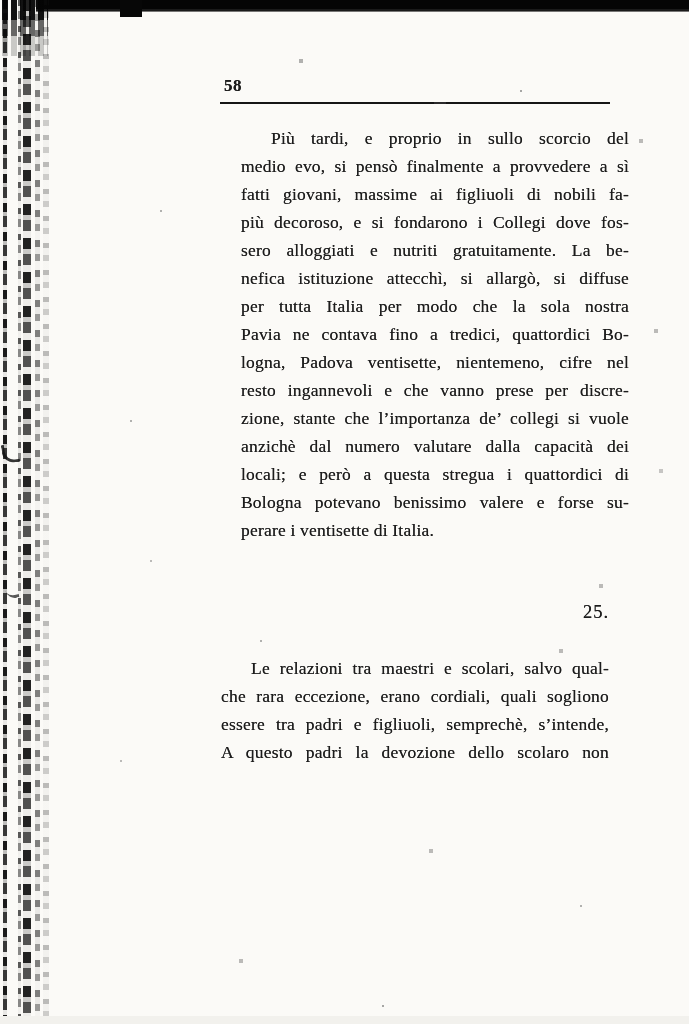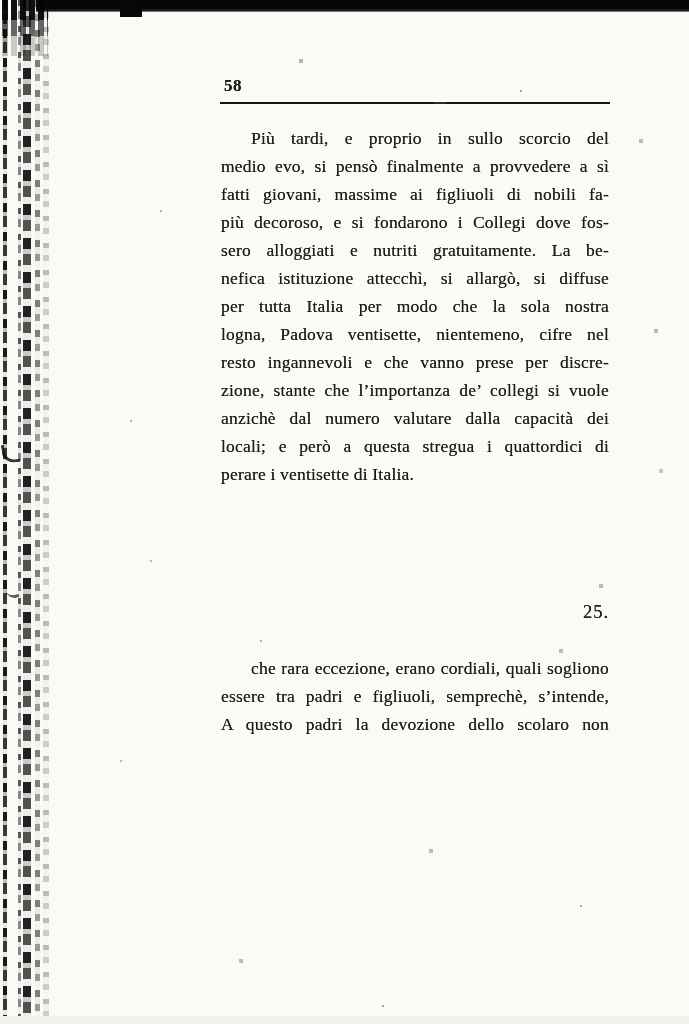--- a/index.html
+++ b/index.html
@@ -103,21 +103,21 @@
     position: absolute; top: 102px; left: 220px; width: 390px; height: 2px;
     background: linear-gradient(90deg, #151515 0 55%, #2a2a2a 55% 58%, #151515 58% 100%);
   }
 
   .para {
     position: absolute; left: 221px; width: 388px;
     font-size: 17.5px; line-height: 28px;
     letter-spacing: .2px;
     text-shadow: 0 0 .4px rgba(25,25,25,.75);
   }
-  .para1 { top: 124px; }
+  .para1 { top: 124px; margin-left: 20px; }
   .para2 { top: 654px; }
   .tline { text-align: justify; text-align-last: justify; white-space: normal; }
   .indent-first .tline:first-child { text-indent: 30px; }
   .ragged-last .tline:last-child { text-align-last: left; }
 
   .section-heading {
     position: absolute; top: 599px; left: 221px; width: 388px;
     text-align: right; font-size: 18.5px; line-height: 26px;
     letter-spacing: 1px;
     text-shadow: 0 0 .5px rgba(25,25,25,.85);
@@ -149,29 +149,32 @@
   <div class="header-rule"></div>
 
   <div class="para para1 indent-first ragged-last">
       <div class="tline">Più tardi, e proprio in sullo scorcio del</div>
       <div class="tline">medio evo, si pensò finalmente a provvedere a sì</div>
       <div class="tline">fatti giovani, massime ai figliuoli di nobili fa-</div>
       <div class="tline">più decoroso, e si fondarono i Collegi dove fos-</div>
       <div class="tline">sero alloggiati e nutriti gratuitamente. La be-</div>
       <div class="tline">nefica istituzione attecchì, si allargò, si diffuse</div>
       <div class="tline">per tutta Italia per modo che la sola nostra</div>
+      <div class="tline">Pavia ne contava fino a tredici, quattordici Bo-</div>
       <div class="tline">logna, Padova ventisette, nientemeno, cifre nel</div>
       <div class="tline">resto ingannevoli e che vanno prese per discre-</div>
       <div class="tline">zione, stante che l’importanza de’ collegi si vuole</div>
       <div class="tline">anzichè dal numero valutare dalla capacità dei</div>
       <div class="tline">locali; e però a questa stregua i quattordici di</div>
+      <div class="tline">Bologna potevano benissimo valere e forse su-</div>
       <div class="tline">perare i ventisette di Italia.</div>
     </div>
 
   <div class="section-heading">25.</div>
 
   <div class="para para2 indent-first">
+      <div class="tline">Le relazioni tra maestri e scolari, salvo qual-</div>
       <div class="tline">che rara eccezione, erano cordiali, quali sogliono</div>
       <div class="tline">essere tra padri e figliuoli, semprechè, s’intende,</div>
       <div class="tline">A questo padri la devozione dello scolaro non</div>
     </div>
 
 </div>
 
 </body></html>

